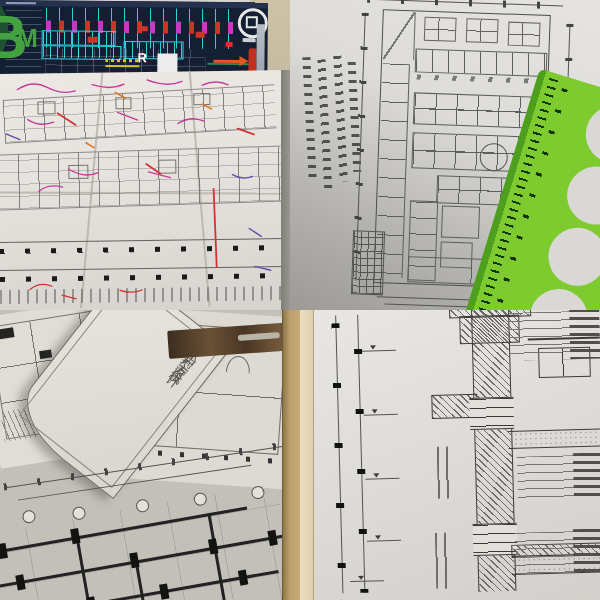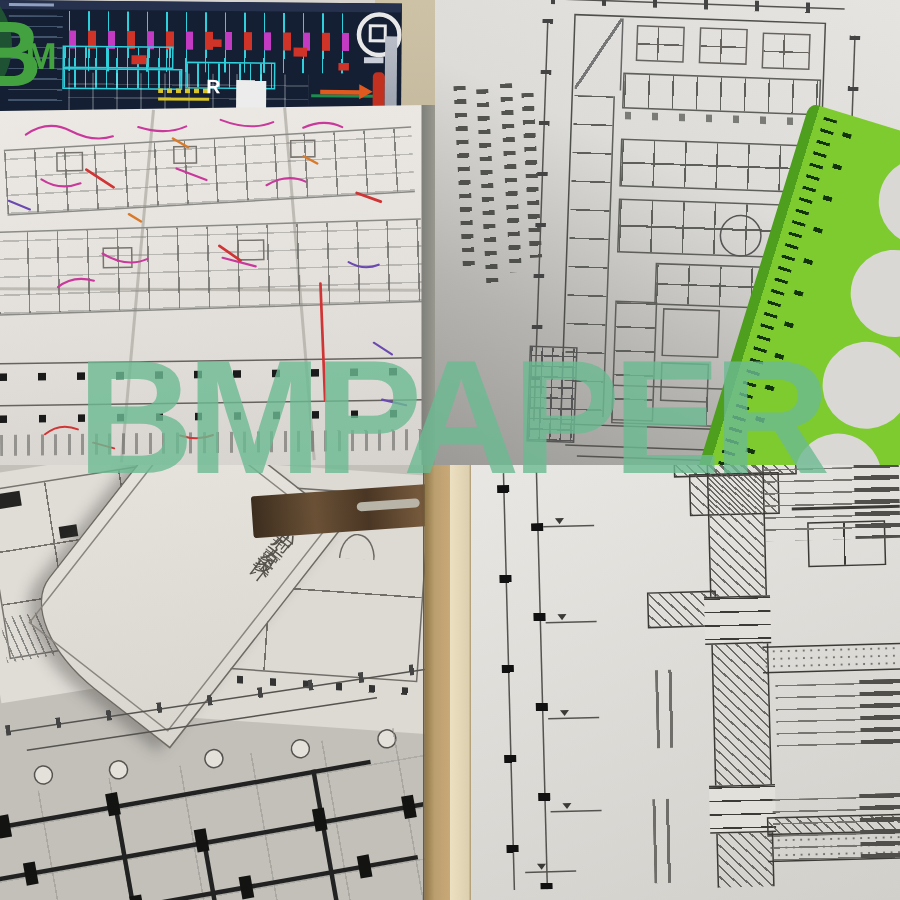--- a/index.html
+++ b/index.html
@@ -357,14 +357,13 @@
       <div class="a ann-txtcol" style="left:256px;top:6px;height:50px;"></div>
       <div class="a ann-lines" style="left:200px;top:152px;width:86px;height:42px;"></div>
       <div class="a ann-txtcol" style="left:256px;top:150px;height:44px;"></div>
       <div class="a ann-lines" style="left:196px;top:228px;width:88px;height:42px;"></div>
       <div class="a ann-txtcol" style="left:254px;top:226px;height:44px;"></div>
       <div class="a vnotes" style="left:120px;top:140px;width:16px;height:52px;"></div>
       <div class="a vnotes" style="left:116px;top:226px;width:16px;height:56px;"></div>
     </div>
   </div>
 
-  <div class="a watermark">BMPAPER</div>
 </div>
 
 </body></html>

